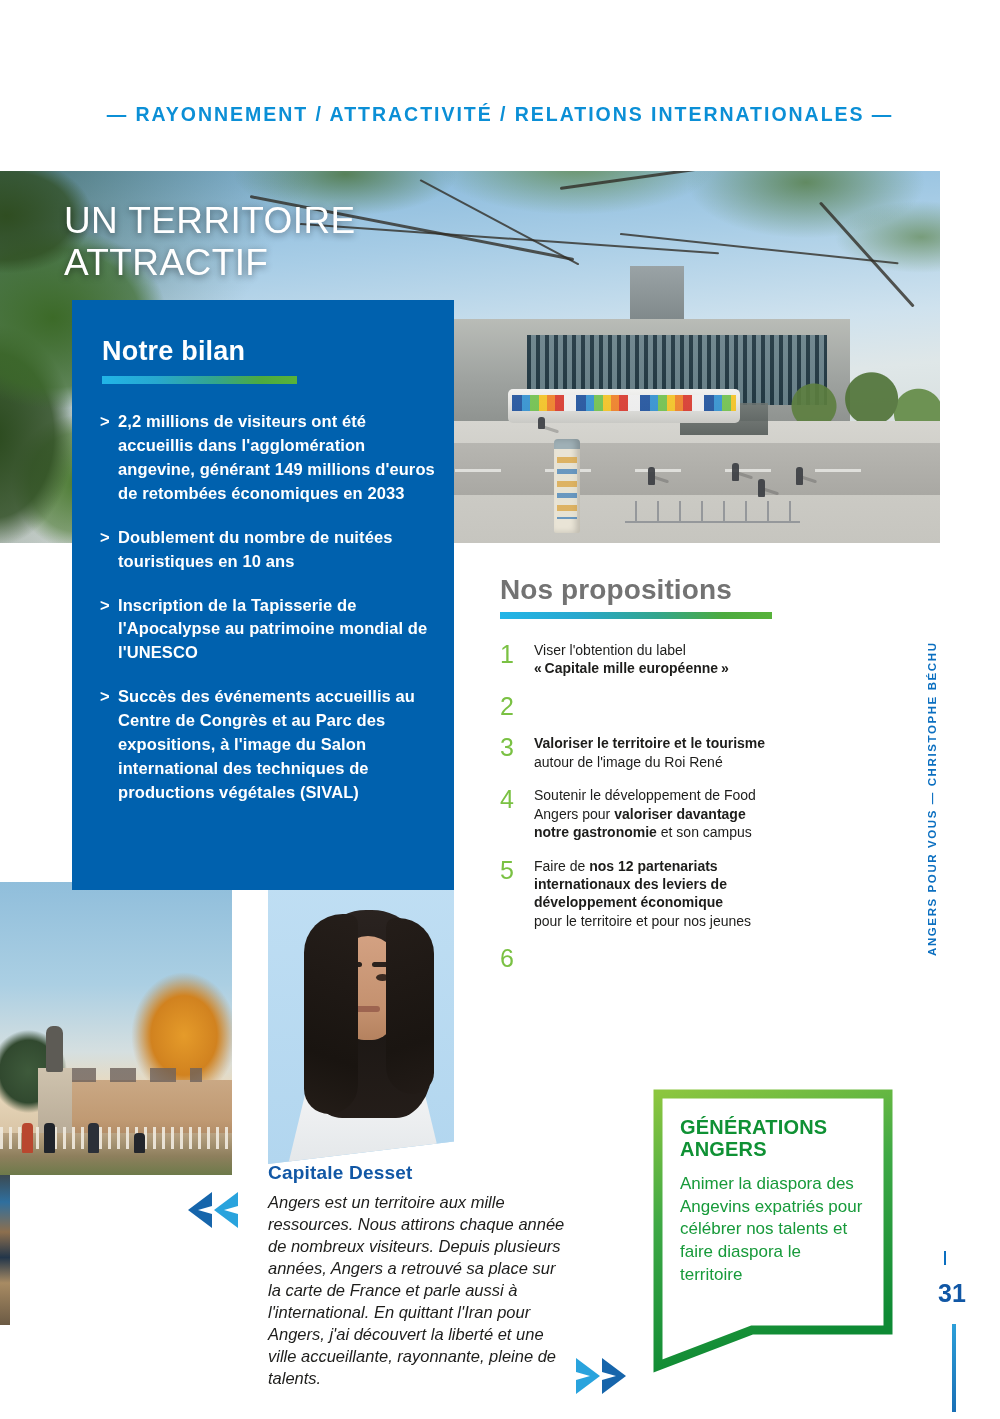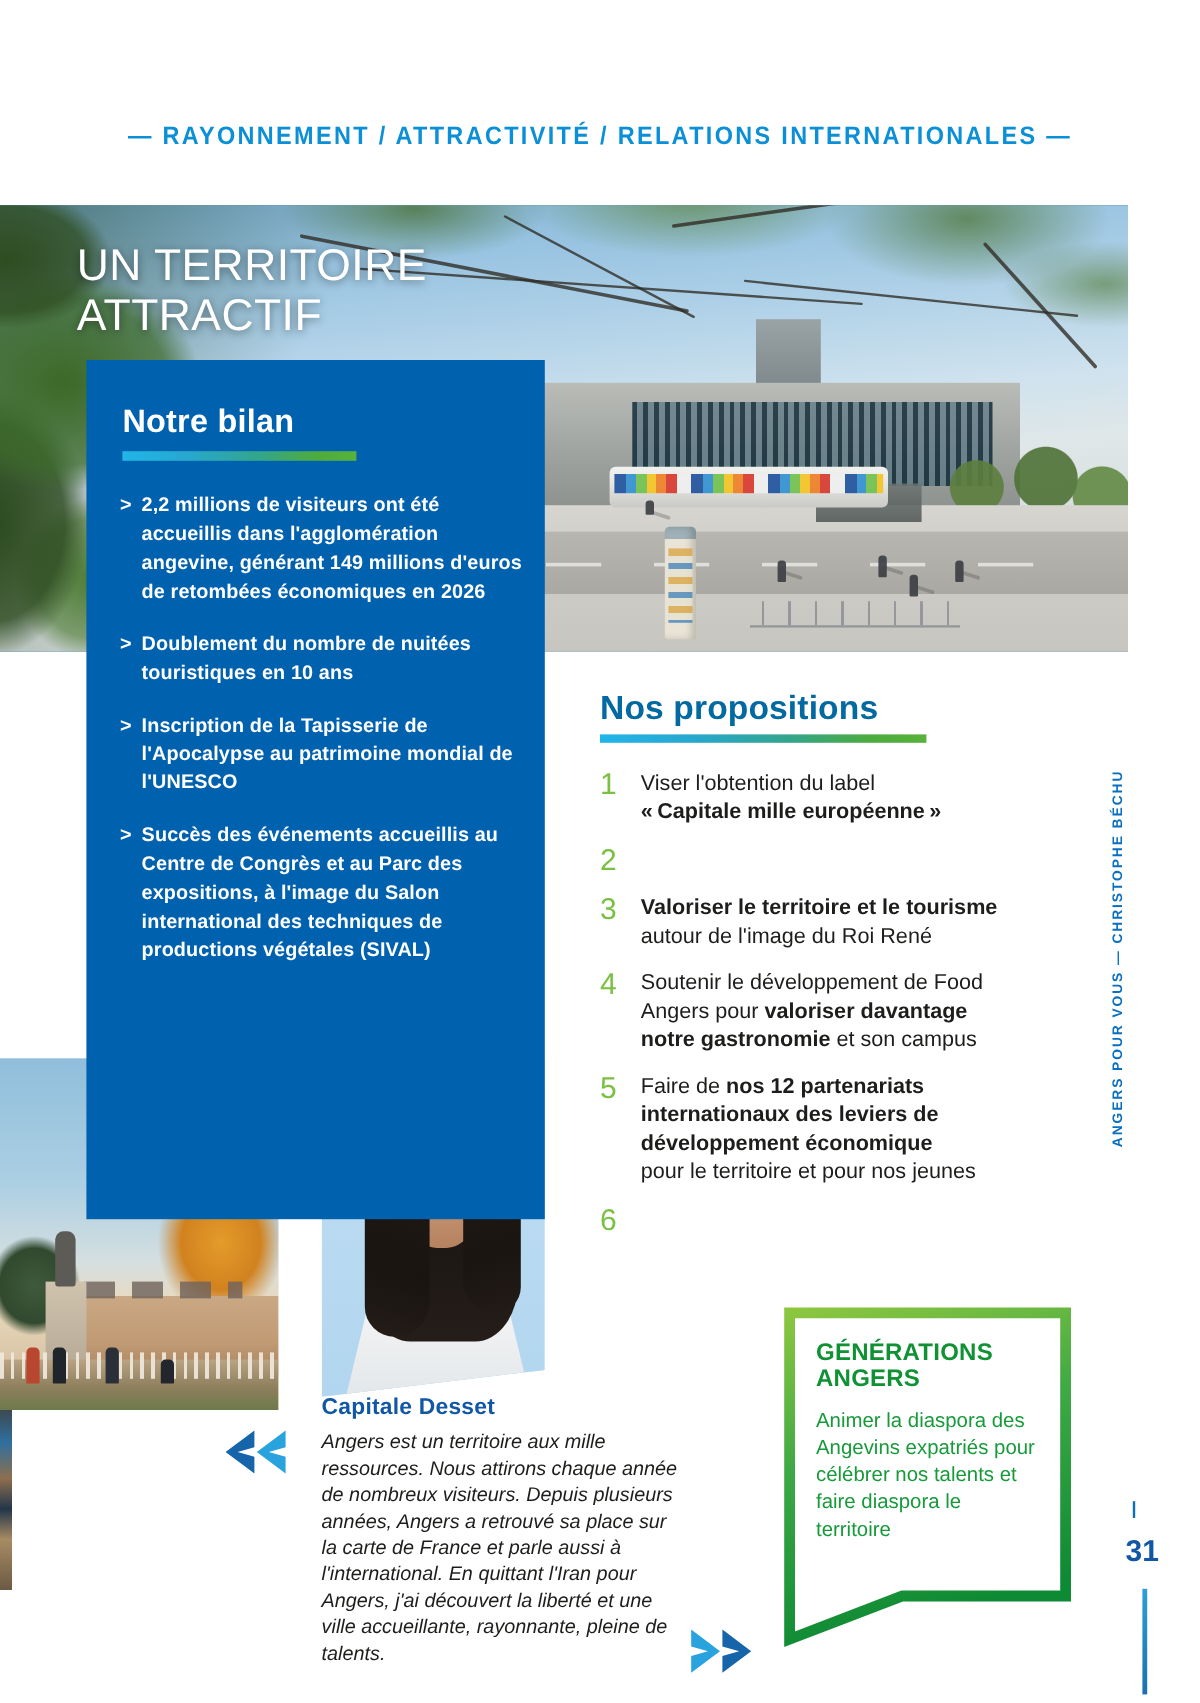--- a/index.html
+++ b/index.html
@@ -140,49 +140,49 @@
   
   .hero-title {
     position:absolute; left: 64px; top: 164px; z-index: 5;
     color:#fff; font-size: 37px; font-weight: normal; line-height: 1.13;
     letter-spacing: .4px;
     text-shadow: 0 2px 7px rgba(0,0,0,.45);
   }
 
   
   .bilan {
-    position:absolute; left: 72px; top: 264px; width: 382px; height: 716px;
+    position:absolute; left: 72px; top: 264px; width: 382px; height: 590px;
     background: #0061ae; z-index: 6; padding: 36px 16px 0 28px;
   }
   .bilan h2 {
     color:#fff; font-size: 27px; font-weight: bold; letter-spacing:.2px;
     margin-left: 2px;
   }
   .grad-rule {
     height: 8px; width: 195px; margin: 9px 0 26px 2px;
     background: linear-gradient(90deg, #21b5e8 0%, #27a8cf 28%, #33a58c 58%, #4cab3f 82%, #58b23a 100%);
   }
   .bilan ul { list-style:none; }
   .bilan li {
     position:relative; color:#fff; font-size: 16.5px; font-weight: bold;
     line-height: 1.45; padding-left: 18px; margin-bottom: 20px;
     letter-spacing:.1px;
   }
   .bilan li .chev { position:absolute; left:0; top:0; }
 
   
   .props { position:absolute; left: 500px; top: 538px; width: 400px; }
-  .props h2 { color:#0369a1; font-size: 28px; font-weight:bold; letter-spacing:.1px; }
+  .props h2 { color:#737373; font-size: 28px; font-weight:bold; letter-spacing:.1px; }
   .props .grad-rule { width: 272px; margin: 6px 0 22px 0; height: 7px; }
   .prop-row { display:flex; margin-bottom: 15px; }
   .prop-num {
     width: 34px; flex: 0 0 34px; color: #7ac143; font-size: 25px;
     line-height: 1.05; font-weight: 400; text-align:left;
   }
-  .prop-txt { font-size: 18px; line-height: 1.32; color:#1d1d1b; }
+  .prop-txt { font-size: 14px; line-height: 1.32; color:#1d1d1b; }
   .prop-txt b { font-weight: bold; }
 
   
   .photo-square {
     position:absolute; left: 0; top: 846px; width: 232px; height: 293px; overflow:hidden;
     background: linear-gradient(180deg,#9cc4de 0%, #bcd5e4 42%, #e3d9c6 62%, #c0ab8c 100%);
   }
   .ps-sky { position:absolute; inset:0;
     background: linear-gradient(180deg,#90bedb 0%, #abcfe3 35%, #d5dfe0 58%, #e9d9bd 70%, #cbb391 100%); }
   .ps-tree-o { position:absolute; right:-12px; top: 86px; width: 120px; height: 150px;
@@ -330,21 +330,21 @@
     <div>UN TERRITOIRE</div>
     <div>ATTRACTIF</div>
   </div>
 
   <div class="bilan">
     <h2>Notre bilan</h2>
     <div class="grad-rule"></div>
     <ul>
       <li>
         <span class="chev">&gt;</span>
-        <span>2,2 millions de visiteurs ont été accueillis dans l'agglomération angevine, générant 149 millions d'euros de retombées économiques en 2026</span>
+        <span>2,2 millions de visiteurs ont été accueillis dans l'agglomération angevine, générant 149 millions d'euros de retombées économiques en 2033</span>
       </li>
       <li>
         <span class="chev">&gt;</span>
         <span>Doublement du nombre de nuitées touristiques en 10 ans</span>
       </li>
       <li>
         <span class="chev">&gt;</span>
         <span>Inscription de la Tapisserie de l'Apocalypse au patrimoine mondial de l'UNESCO</span>
       </li>
       <li>

